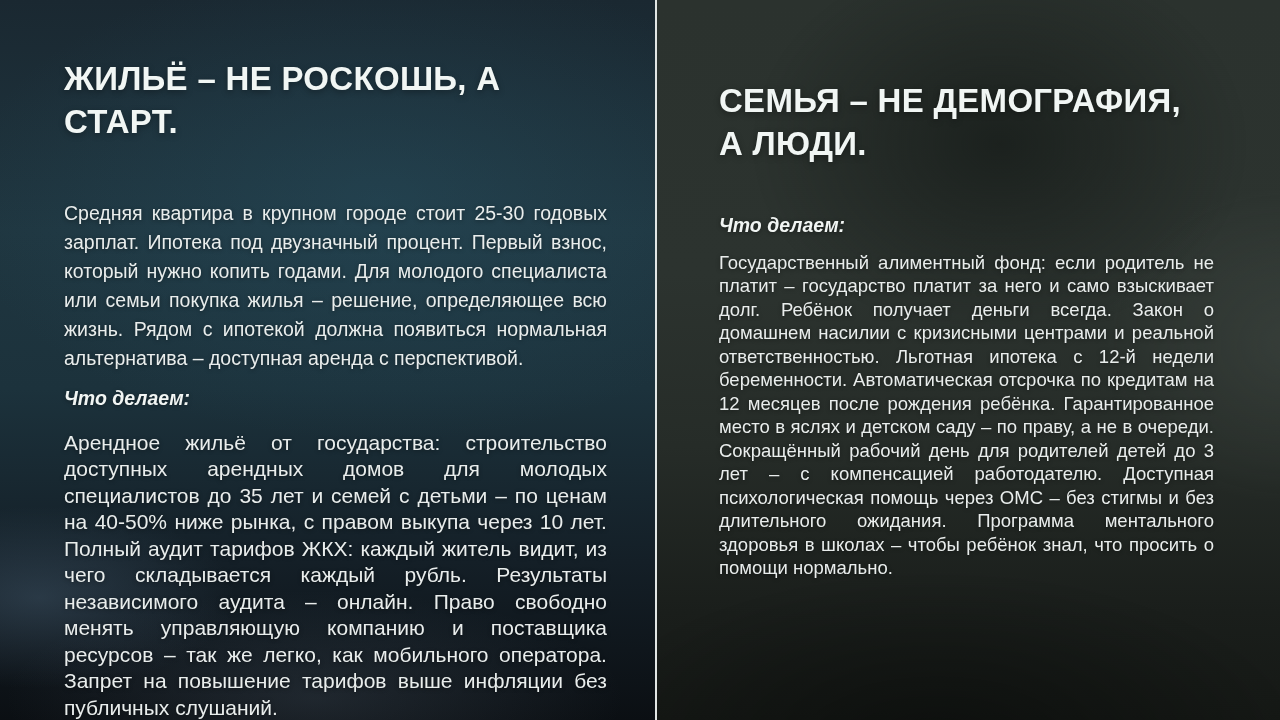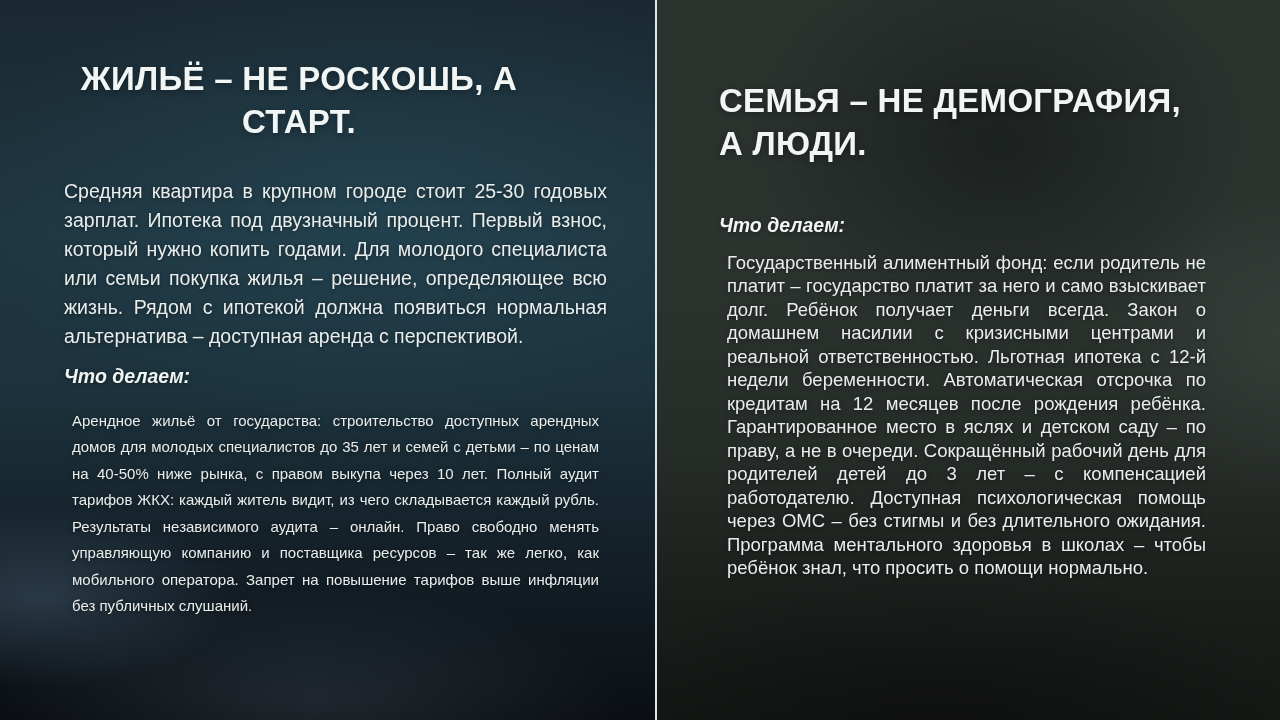--- a/index.html
+++ b/index.html
@@ -54,46 +54,46 @@
 
   h1.slide-title {
     margin: 0;
     color: #f1f6f4;
     font-size: 33px;
     line-height: 1.3;
     font-weight: 800;
     letter-spacing: 0.3px;
     text-shadow: 0 2px 6px rgba(0,0,0,0.35);
   }
-  .panel-left h1.slide-title { max-width: 470px; margin-bottom: 33px; text-align: center; }
+  .panel-left h1.slide-title { max-width: 470px; margin-bottom: 55px; }
   .panel-right h1.slide-title { max-width: 500px; margin-bottom: 48px; margin-top: 28px; }
 
   p.intro {
     margin: 0 0 14px 0;
     color: #e9edec;
     font-size: 19.5px;
     line-height: 29px;
     text-align: justify;
     text-shadow: 0 1px 4px rgba(0,0,0,0.4);
   }
   p.subhead {
     margin: 12px 0 20px 0;
     color: #f1f5f3;
     font-size: 19.5px;
     font-weight: bold;
     font-style: italic;
     text-shadow: 0 1px 4px rgba(0,0,0,0.4);
   }
   p.body-text {
-    margin: 8px;
+    margin: 0;
     color: #e9edec;
     text-align: justify;
     text-shadow: 0 1px 4px rgba(0,0,0,0.4);
   }
-  .panel-left p.body-text { font-size: 15px; line-height: 26.5px; }
+  .panel-left p.body-text { font-size: 21px; line-height: 26.5px; }
   .panel-right p.body-text { font-size: 18.5px; line-height: 23.5px; }
   .panel-right p.intro { margin-bottom: 12px; }
   .panel-right p.subhead { margin-bottom: 14px; }
 </style>
 </head>
 <body>
 
 <div class="slide">
 
   <section class="panel panel-left">

